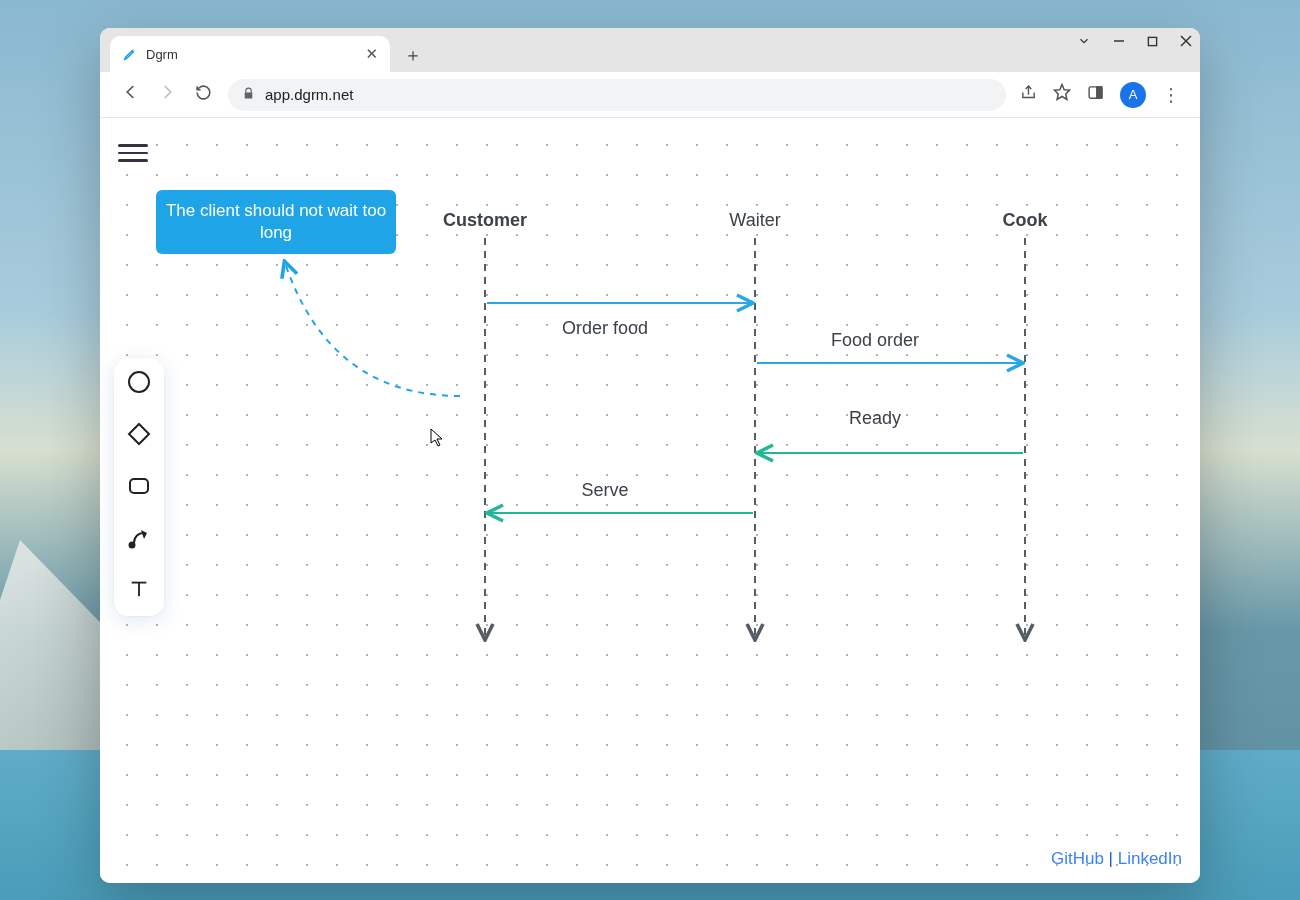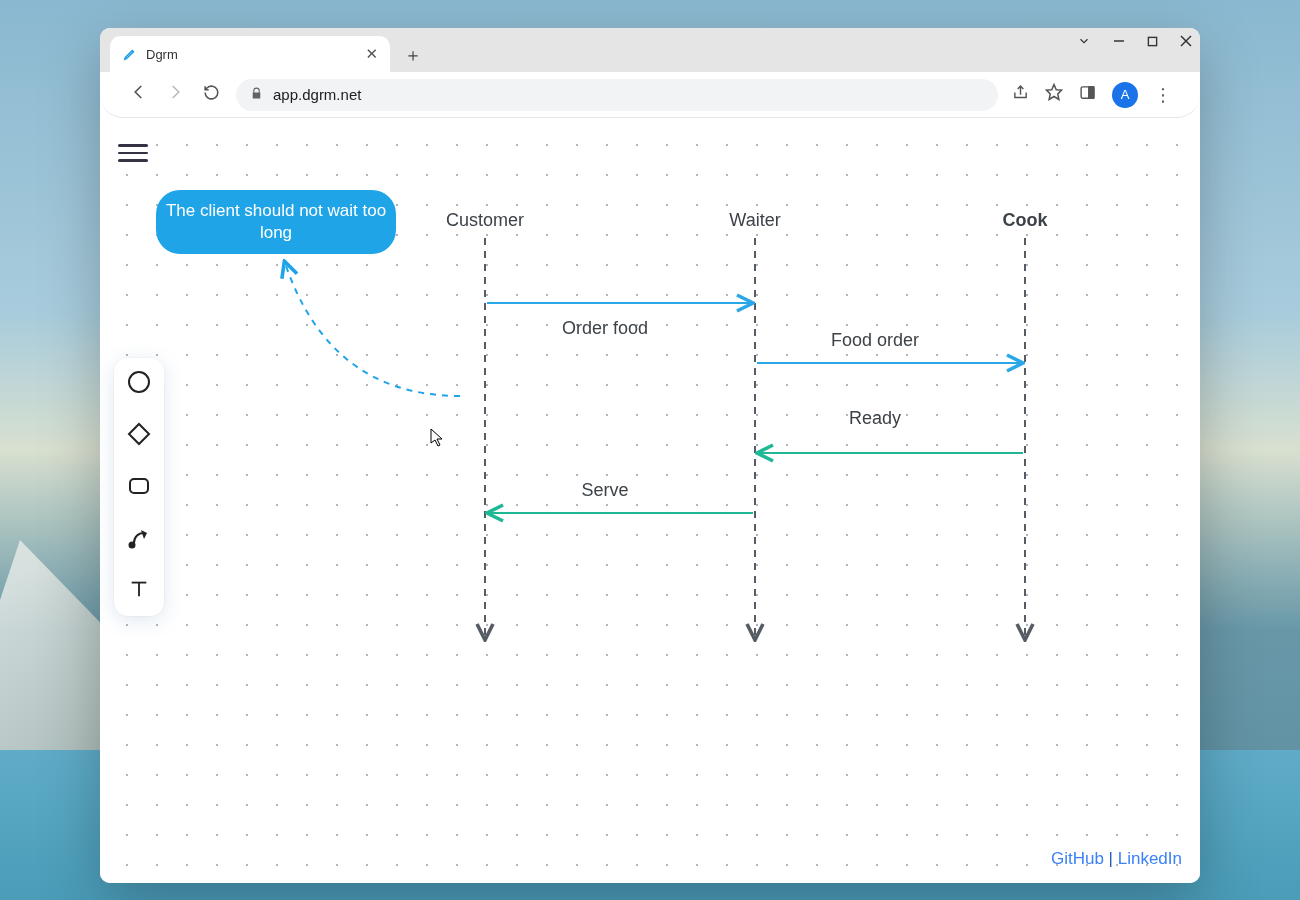--- a/index.html
+++ b/index.html
@@ -95,23 +95,22 @@
   }
   .win-controls span { cursor: pointer; font-size: 13px; }
 
   
   .addrbar {
     height: 46px;
     background: #fff;
     border-bottom: 1px solid #e3e5e9;
     display: flex;
     align-items: center;
-    padding: 0 28px;
+    padding: 0 20px;
     gap: 14px;
-    border-radius: 23px;
   }
   .nav-btn {
     color: #555; font-size: 18px; cursor: pointer;
     width: 22px; text-align: center;
   }
   .nav-btn.disabled { color: #bbb; }
   .url-field {
     flex: 1;
     height: 32px;
     background: #f1f3f4;
@@ -186,21 +185,21 @@
     inset: 0;
   }
 
   
   .note {
     position: absolute;
     left: 56px; top: 72px;
     background: #1fa4e8;
     color: #fff;
     padding: 10px 4px;
-    border-radius: 24px;
+    border-radius: 6px;
     font-size: 17px;
     text-align: center;
     line-height: 1.3;
     max-width: 240px;
   }
 
   
   .dlabel {
     position: absolute;
     font-size: 18px;
@@ -364,21 +363,21 @@
             <line x1="4" y1="5" x2="20" y2="5"></line>
             <line x1="12" y1="5" x2="12" y2="20"></line>
           </svg>
       </span>
     </div>
 
     <div class="note">
       <span>The client should not wait too long</span>
     </div>
 
-    <div class="dlabel" style="left:385px; top:92px;">Customer</div>
+    <div class="dlabel" style="left:385px; top:92px;font-weight:bold;">Customer</div>
     <div class="dlabel" style="left:655px; top:92px;">Waiter</div>
     <div class="dlabel" style="left:925px; top:92px;font-weight:bold;">Cook</div>
 
     <div class="dlabel" style="left:505px; top:152px;margin-top:48px;">Order food</div>
     <div class="dlabel" style="left:775px; top:212px;">Food order</div>
     <div class="dlabel" style="left:775px; top:290px;">Ready</div>
     <div class="dlabel" style="left:505px; top:362px;text-align:right;">Serve</div>
 
     <svg class="diagram" width="1100" height="780">
       <defs>

